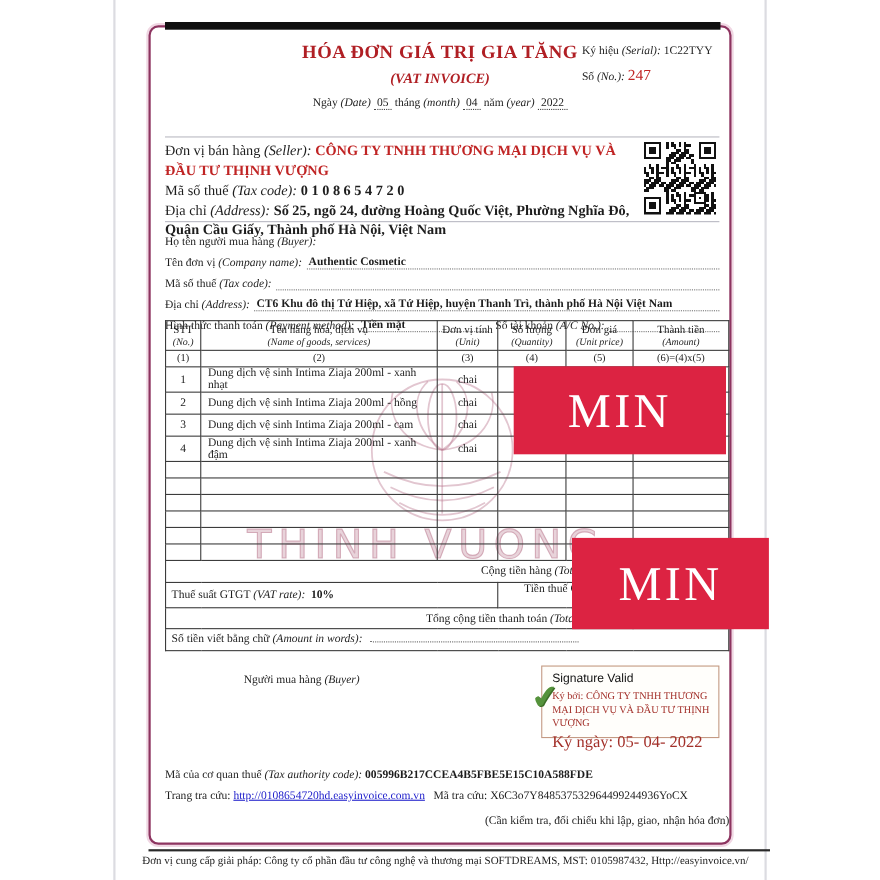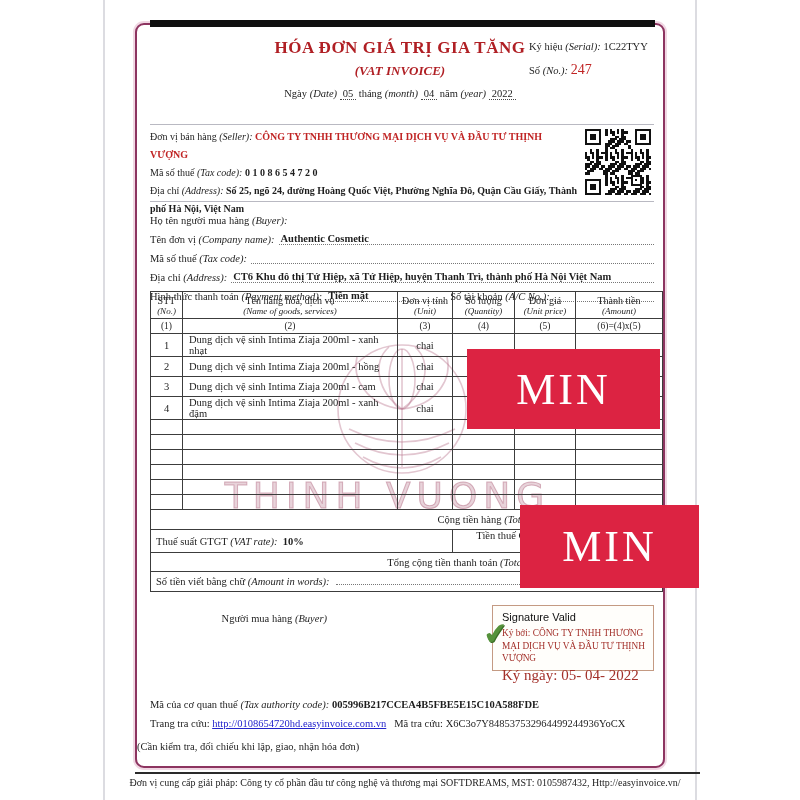--- a/index.html
+++ b/index.html
@@ -27,21 +27,21 @@
   .hdr .dateline { font-size:10.5px; margin-top:9px; color:#222; }
   .u-dot { border-bottom:1px dotted #444; padding:0 3px; }
   .serial { position:absolute; left:392px; top:16px; width:130px; font-size:10.5px; }
   .serial .row2 { margin-top:10px; }
   .no-value { color:#c02424; font-weight:normal; font-size:14px; }
 
   
   .divider { position:absolute; left:13px; width:504px; height:1px; background:#b9b9c2; }
 
   
-  .seller { position:absolute; left:13px; top:103px; width:430px; font-size:10px; line-height:18px; }
+  .seller { position:absolute; left:13px; top:103px; width:430px; font-size:13px; line-height:18px; }
   .qr { position:absolute; left:448px; top:104px; width:66px; height:66px; background:#fff; }
   .buyer { position:absolute; left:13px; top:182px; width:504px; font-size:10.5px; }
   .bline { display:flex; align-items:flex-end; height:19px; }
   .bline .lbl { white-space:nowrap; padding-right:4px; }
   .fill { flex:1; border-bottom:1px dotted #777; padding:0 2px; white-space:nowrap; }
   .fill-fixed { flex:0 0 118px; border-bottom:1px dotted #777; padding:0 2px; white-space:nowrap; }
 
   
   table.items { position:absolute; left:13px; top:266px; width:512px; border-collapse:collapse;
     table-layout:fixed; font-size:10.5px; background:transparent; }
@@ -61,21 +61,21 @@
   .words-dots { display:inline-block; width:190px; border-bottom:1px dotted #777; margin-left:6px; }
 
   
   .wm-logo { position:absolute; left:140px; top:292px; pointer-events:none; }
   .wm-text { position:absolute; left:0; right:25px; top:450px; text-align:center;
     font-family:"DejaVu Sans","Liberation Sans",sans-serif; font-size:36px; letter-spacing:6px;
     color:rgba(205,158,172,0.45); -webkit-text-stroke:1px rgba(186,120,142,0.55); pointer-events:none; }
 
   
   .min-box { position:absolute; background:#dc2342; display:flex; align-items:center; justify-content:center;
-    z-index:20;margin-top:16px; }
+    z-index:20; }
   #min1 { left:467px; top:333px; width:193px; height:80px; }
   #min2 { left:520px; top:489px; width:179px; height:83px; }
   .min-box span { color:#fff; font-size:44px; font-family:"Liberation Serif","DejaVu Serif",serif;
     letter-spacing:3px; }
 
   
   .sig-label { position:absolute; top:588px; font-size:10.5px; text-align:right; }
   #sig-buyer { left:30px; width:160px; }
   #sig-seller { left:375px; width:135px; }
   .sig-box { position:absolute; left:355px; top:580px; width:162px; height:66px;
@@ -83,21 +83,21 @@
   .sig-valid { font-size:11px; color:#111; font-family:"Liberation Sans","DejaVu Sans",sans-serif; }
   .sig-check { position:absolute; left:-10px; top:10px; font-size:30px; color:#55923b;
     text-shadow:1px 1px 0 #3c6e26; transform:rotate(-6deg); }
   .sig-by { font-size:9.3px; color:#a3302a; line-height:12.5px; margin-top:4px; }
   .sig-date { font-size:15px; color:#a3302a; margin-top:2px; }
 
   
   .f-line { position:absolute; left:13px; width:504px; font-size:10.5px; }
   #f1 { top:674px; } #f2 { top:693px; }
   a.lookup { color:#2323cc; text-decoration:underline; }
-  .f-note { position:absolute; left:0; right:0; top:716px; text-align:left; font-size:10.5px; }
+  .f-note { position:absolute; left:0; right:0; top:716px; text-align:right; font-size:10.5px; }
   .provider { position:absolute; left:110px; top:777px; width:590px; text-align:center; font-size:10px; color:#222; }
 </style>
 </head>
 <body>
 
 <div id="canvas">
   <div class="bg-line" id="bg-line-left"></div>
   <div class="bg-line" id="bg-line-right"></div>
   <div class="top-shadow-bar"></div>
 

